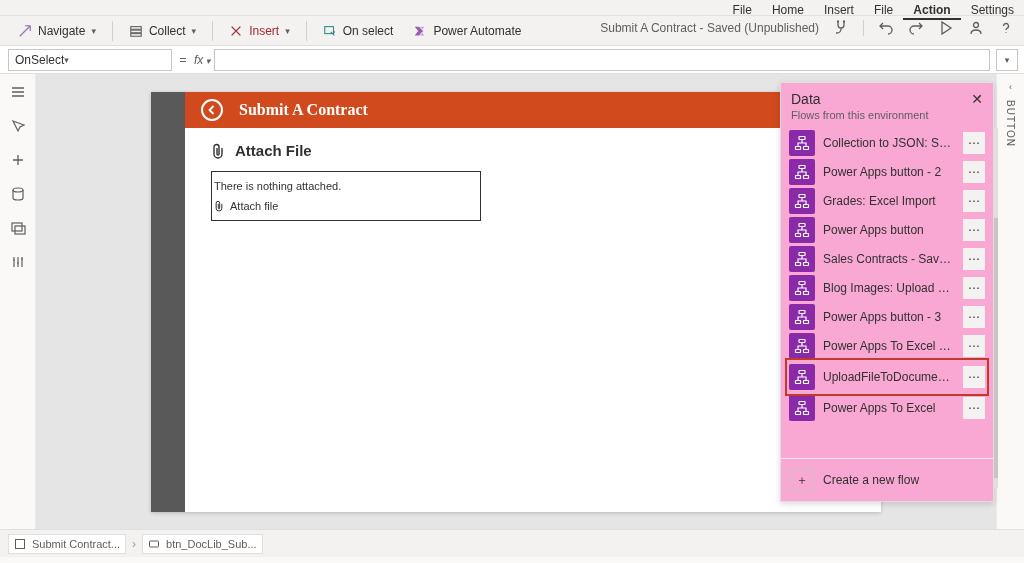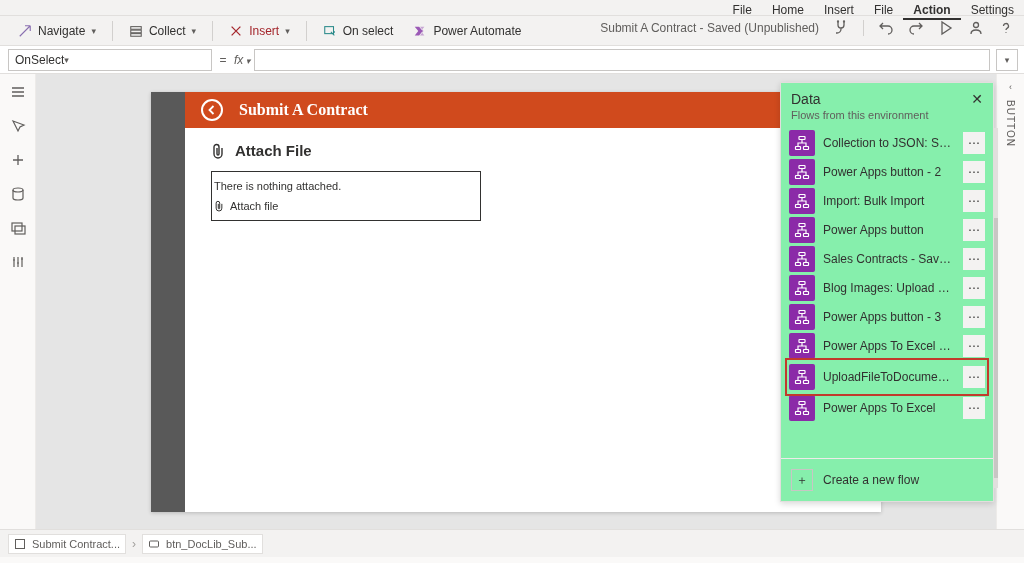--- a/index.html
+++ b/index.html
@@ -17,21 +17,21 @@
   
   .ribbon { display:flex; align-items:center; height:30px; background:#f3f2f1; border-bottom:1px solid #e1dfdd; padding:0 10px; gap:4px;}
   .ribbon .btn { display:flex; align-items:center; gap:6px; padding:3px 8px; cursor:pointer; color:#323130;}
   .ribbon .btn.red { color:#a4262c; }
   .ribbon .sep { width:1px; height:20px; background:#d2d0ce; margin:0 4px;}
   .chev { font-size:9px; color:#605e5c;}
   .ribbon svg { width:14px; height:14px; }
 
   
   .formulabar { display:flex; align-items:center; height:28px; background:#fff; border-bottom:1px solid #e1dfdd; }
-  .propsel { width:204px; height:22px; margin-left:8px; border:1px solid #c8c6c4; background:#fff; display:flex; align-items:center; padding:0 6px; justify-content:flex-start; font-size:12px;}
+  .propsel { width:164px; height:22px; margin-left:8px; border:1px solid #c8c6c4; background:#fff; display:flex; align-items:center; padding:0 6px; justify-content:flex-start; font-size:12px;}
   .eq { width:22px; text-align:center; color:#605e5c; }
   .fx { color:#605e5c; font-style:italic; padding-right:4px;}
   .formula-input { flex:1; height:22px; border:1px solid #c8c6c4; background:#fff; margin-right:6px;}
   .fbar-chevbox { width:22px; height:22px; border:1px solid #c8c6c4; display:flex; align-items:center; justify-content:center; margin-right:6px;}
 
   
   .workspace { display:flex; height:calc(563px - 22px - 30px - 28px - 28px); }
   .leftrail { width:36px; background:#faf9f8; border-right:1px solid #edebe9; display:flex; flex-direction:column; align-items:center; padding-top:10px; gap:18px; color:#605e5c;}
   .leftrail svg, .leftrail .ic { width:16px; height:16px; }
 
@@ -50,21 +50,21 @@
   .sel-handles { position:absolute; inset:-4px; border:1px solid #7ba7c7; pointer-events:none;}
   .handle { position:absolute; width:7px; height:7px; background:#fff; border:1px solid #7ba7c7; border-radius:50%;}
   .h-tl{top:-4px;left:-4px}.h-tr{top:-4px;right:-4px}.h-bl{bottom:-4px;left:-4px}.h-br{bottom:-4px;right:-4px}
   .h-t{top:-4px;left:calc(50% - 4px)}.h-b{bottom:-4px;left:calc(50% - 4px)}.h-l{left:-4px;top:calc(50% - 4px)}.h-r{right:-4px;top:calc(50% - 4px)}
 
   
   .rightrail { width:28px; background:#faf9f8; border-left:1px solid #edebe9; display:flex; flex-direction:column; align-items:center; padding-top:8px; color:#605e5c;}
   .rightrail .vtext { writing-mode:vertical-rl; font-size:10px; letter-spacing:1px; margin-top:8px; color:#605e5c;}
 
   
-  .datapanel { position:absolute; top:82px; right:30px; width:214px; height:420px; background:#86efac; border:1px solid #e1dfdd; box-shadow:0 2px 6px rgba(0,0,0,.15); display:flex; flex-direction:column;}
+  .datapanel { position:absolute; top:82px; right:30px; width:214px; height:420px; background:#f9a8d4; border:1px solid #e1dfdd; box-shadow:0 2px 6px rgba(0,0,0,.15); display:flex; flex-direction:column;}
   .dp-head { display:flex; justify-content:space-between; align-items:center; padding:8px 10px 2px 10px; font-size:14px; font-weight:400;}
   .dp-sub { padding:0 10px 6px 10px; font-size:11px; color:#605e5c;}
   .dp-list { flex:1; overflow:auto; padding:0 8px;}
   .flow-row { display:flex; align-items:center; gap:8px; margin:3px 0;}
   .flow-row.hi { outline:2px solid #c23a2c; outline-offset:2px; padding:2px 0;}
   .flow-icon { width:26px; height:26px; background:#8b2aa8; border-radius:2px; display:flex; align-items:center; justify-content:center; flex:none;}
   .flow-icon svg { width:16px; height:16px; }
   .flow-label { flex:1; font-size:12px; color:#323130; white-space:nowrap; overflow:hidden; text-overflow:ellipsis;}
   .flow-more { width:22px; height:22px; background:#f3f2f1; display:flex; align-items:center; justify-content:center; flex:none; cursor:pointer;}
   .dp-footer { border-top:1px solid #edebe9; padding:10px 10px; display:flex; align-items:center; gap:10px; cursor:pointer;}
@@ -281,21 +281,21 @@
       </div>
       <div class="flow-row">
         <div class="flow-icon">
           <svg viewBox="0 0 16 16" fill="none" stroke="#fff" stroke-width="1.2">
             <rect x="5" y="1.5" width="6" height="3" rx=".5"></rect>
             <rect x="1.5" y="11.5" width="5" height="3" rx=".5"></rect>
             <rect x="9.5" y="11.5" width="5" height="3" rx=".5"></rect>
             <path d="M8 4.5V8M8 8H4v3.5M8 8h4v3.5"></path>
           </svg>
         </div>
-        <div class="flow-label">Import: Bulk Import</div>
+        <div class="flow-label">Grades: Excel Import</div>
         <div class="flow-more">⋯</div>
       </div>
       <div class="flow-row">
         <div class="flow-icon">
           <svg viewBox="0 0 16 16" fill="none" stroke="#fff" stroke-width="1.2">
             <rect x="5" y="1.5" width="6" height="3" rx=".5"></rect>
             <rect x="1.5" y="11.5" width="5" height="3" rx=".5"></rect>
             <rect x="9.5" y="11.5" width="5" height="3" rx=".5"></rect>
             <path d="M8 4.5V8M8 8H4v3.5M8 8h4v3.5"></path>
           </svg>

